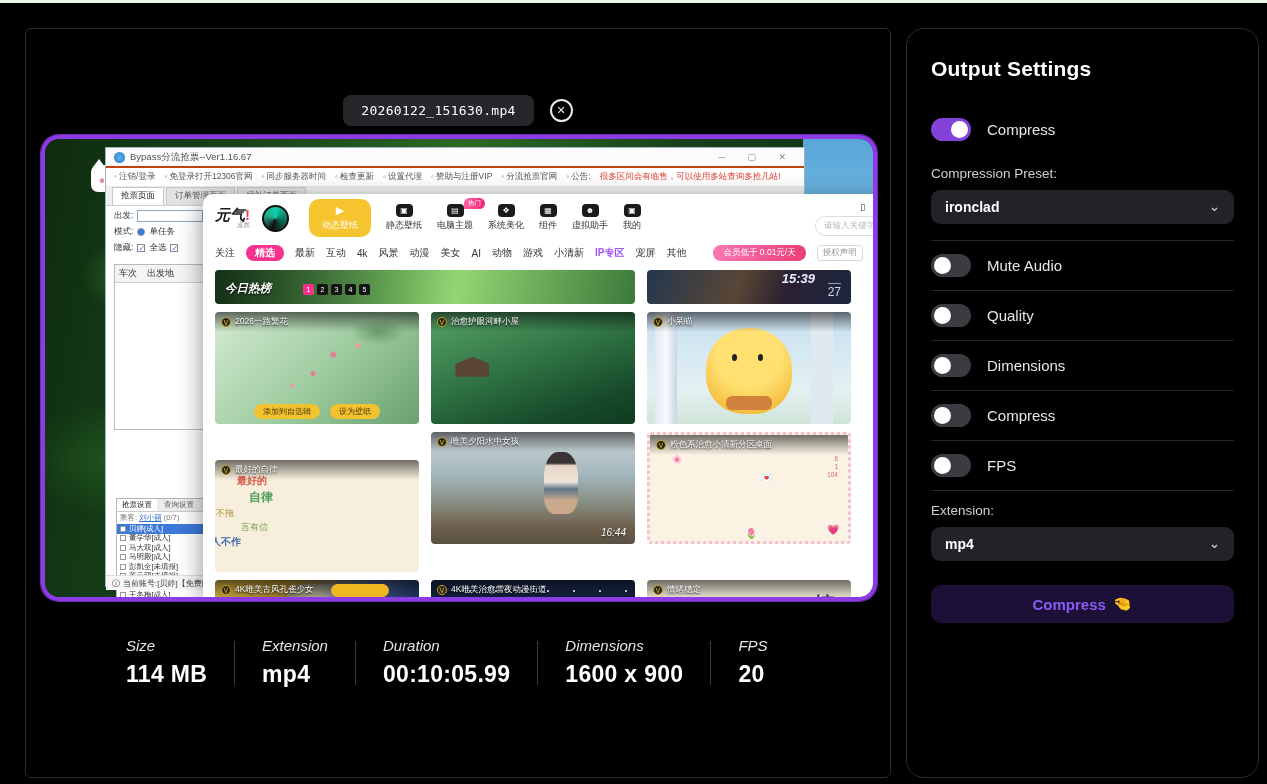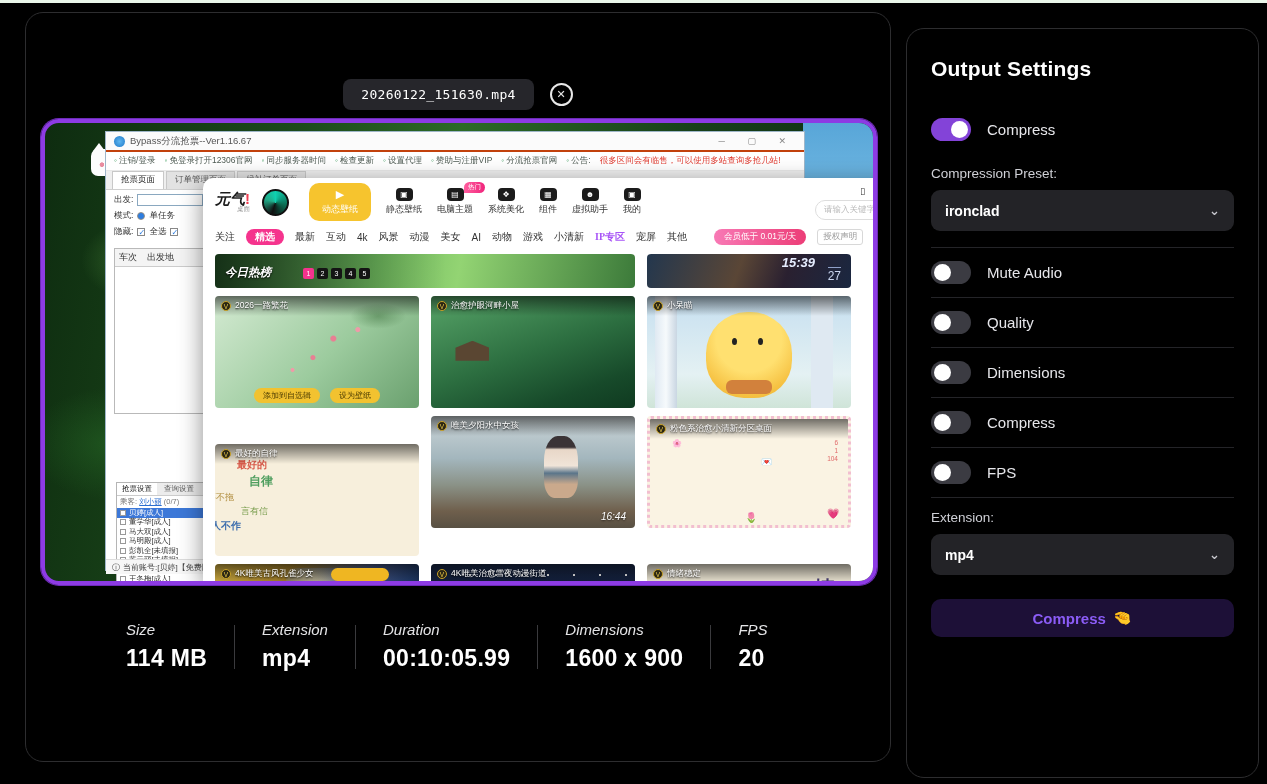--- a/index.html
+++ b/index.html
@@ -1,21 +1,21 @@
 <!DOCTYPE html>
 <html><head>
 <meta charset="utf-8">
 <style>
   * { margin:0; padding:0; box-sizing:border-box; }
   html,body { width:1267px; height:784px; background:#000; overflow:hidden;
               font-family:"Liberation Sans","DejaVu Sans",sans-serif; }
   .top-strip { position:absolute; left:0; top:0; right:0; height:3px; background:#e9f6ea; }
 
   .panel { position:absolute; background:#000; border:1px solid #2d2d2f; border-radius:18px; }
-  #left-panel  { left:25px;  top:12px; width:866px; height:750px; }
+  #left-panel  { left:25px;  top:28px; width:866px; height:750px;border-radius:6px; }
   #right-panel { left:906px; top:28px; width:353px; height:750px; padding:28px 24px; }
 
   
   .file-row { position:absolute; left:0; right:0; top:66px; display:flex; align-items:center; justify-content:center; gap:16px; }
   .file-pill { background:#26262b; color:#fff; font-family:"DejaVu Sans Mono","Liberation Mono",monospace;
                font-size:13px; padding:8px 18px; border-radius:8px; letter-spacing:.3px; }
   .close-btn { width:23px; height:23px; border:2px solid #e8e8e8; border-radius:50%; color:#e8e8e8;
                display:flex; align-items:center; justify-content:center; font-size:11px; cursor:pointer; }
 
   
@@ -92,21 +92,21 @@
                color:#fff; font-size:6.5px; padding:1px 4px; border-radius:6px 6px 6px 0; }
   .nav-right { margin-left:auto; display:flex; flex-direction:column; align-items:flex-end; gap:3px; }
   .nr-top { display:flex; align-items:center; gap:9px; color:#333; font-size:9px; }
   .nr-ico { color:#222; font-size:10px; }
   .mail-ico { background:#1b1b1b; color:#fff; border-radius:3px; padding:0 3px; font-size:8px; }
   .search { width:168px; height:20px; border:1px solid #ddd; border-radius:10px; display:flex; align-items:center;
             padding:0 8px; color:#b9b9b9; font-size:8.5px; }
   .search .mag { margin-left:auto; color:#999; font-size:10px; }
   .app-cats { height:22px; display:flex; align-items:center; gap:11px; padding:0 12px; font-size:10px; color:#333; white-space:nowrap; }
   .cat.active { background:#f5338d; color:#fff; padding:1px 9px; border-radius:10px; font-weight:700; }
-  .cat.ip { color:#a855f7; font-weight:700;font-family:Liberation Serif, serif; }
+  .cat.ip { color:#a855f7; font-weight:700; }
   .member-badge { margin-left:16px; background:linear-gradient(90deg,#f879b5,#ec3d77); color:#fff; font-size:8.5px;
                   padding:2px 10px; border-radius:10px;text-align:right; }
   .chip { border:1px solid #d8d8d8; border-radius:3px; color:#999; font-size:8.5px; padding:1px 5px; }
   .app-banner { margin:6px 12px 0; display:flex; gap:12px; height:34px; }
   .banner-main { width:420px; border-radius:4px; position:relative; overflow:hidden;
                  background:linear-gradient(100deg,#2f6b33,#6cb65c 38%,#93d473 58%,#3c7a3a); }
   .banner-main::before { content:""; position:absolute; inset:0; background:linear-gradient(90deg,rgba(0,0,0,.55),transparent 55%); }
   .hot-title { position:absolute; left:10px; bottom:8px; color:#fff; font-size:11.5px; font-weight:800; font-style:italic; text-shadow:0 1px 2px #000; }
   .hot-pages { position:absolute; left:88px; bottom:9px; display:flex; gap:3px; }
   .pg { width:11px; height:11px; background:#141414; color:#fff; font-size:7px; display:flex; align-items:center;
@@ -190,21 +190,21 @@
   
   .rp-title { font-size:21px; font-weight:800; color:#fff; margin-bottom:24px; letter-spacing:.2px; }
   .toggle-row { display:flex; align-items:center; gap:16px; padding:13px 0; }
   .toggle { width:40px; height:23px; border-radius:12px; background:#3b3b42; position:relative; flex:none; cursor:pointer; }
   .toggle::after { content:""; position:absolute; width:17px; height:17px; border-radius:50%; background:#fff; top:3px; left:3px; }
   .toggle[data-state="on"] { background:#8343d8; }
   .toggle[data-state="on"]::after { left:20px; }
   .toggle-label { color:#e6e6ea; font-size:15px; }
   .rp-div { height:1px; background:#242428; }
   .field-label { color:#cfd0d6; font-size:13.5px; margin:12px 0 9px; }
-  .select { height:41px; background:#232327; border-radius:9px; display:flex; align-items:center; padding:0 14px;
+  .select { height:34px; background:#232327; border-radius:9px; display:flex; align-items:center; padding:0 14px;
             color:#fff; font-size:14px; font-weight:700; cursor:pointer; }
   .select .chev { margin-left:auto; color:#c9c9cf; font-size:13px; line-height:6px; }
   .compress-btn { margin-top:24px; height:38px; background:#1d1037; border-radius:10px; display:flex; align-items:center;
                   justify-content:center; gap:8px; color:#8b5cf6; font-size:15px; font-weight:700; cursor:pointer; }
 </style>
 </head>
 <body>
 
 <div class="top-strip"></div>
 

